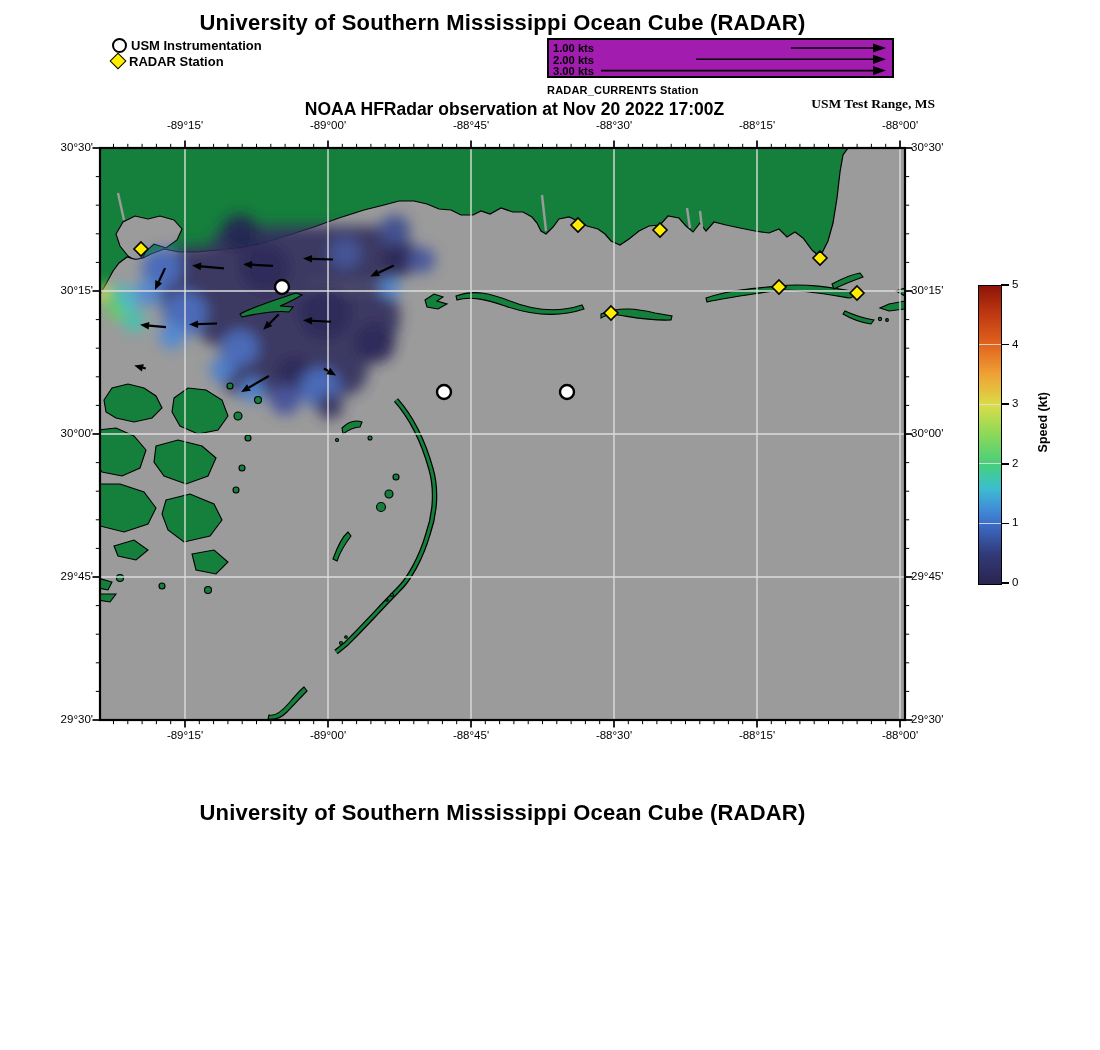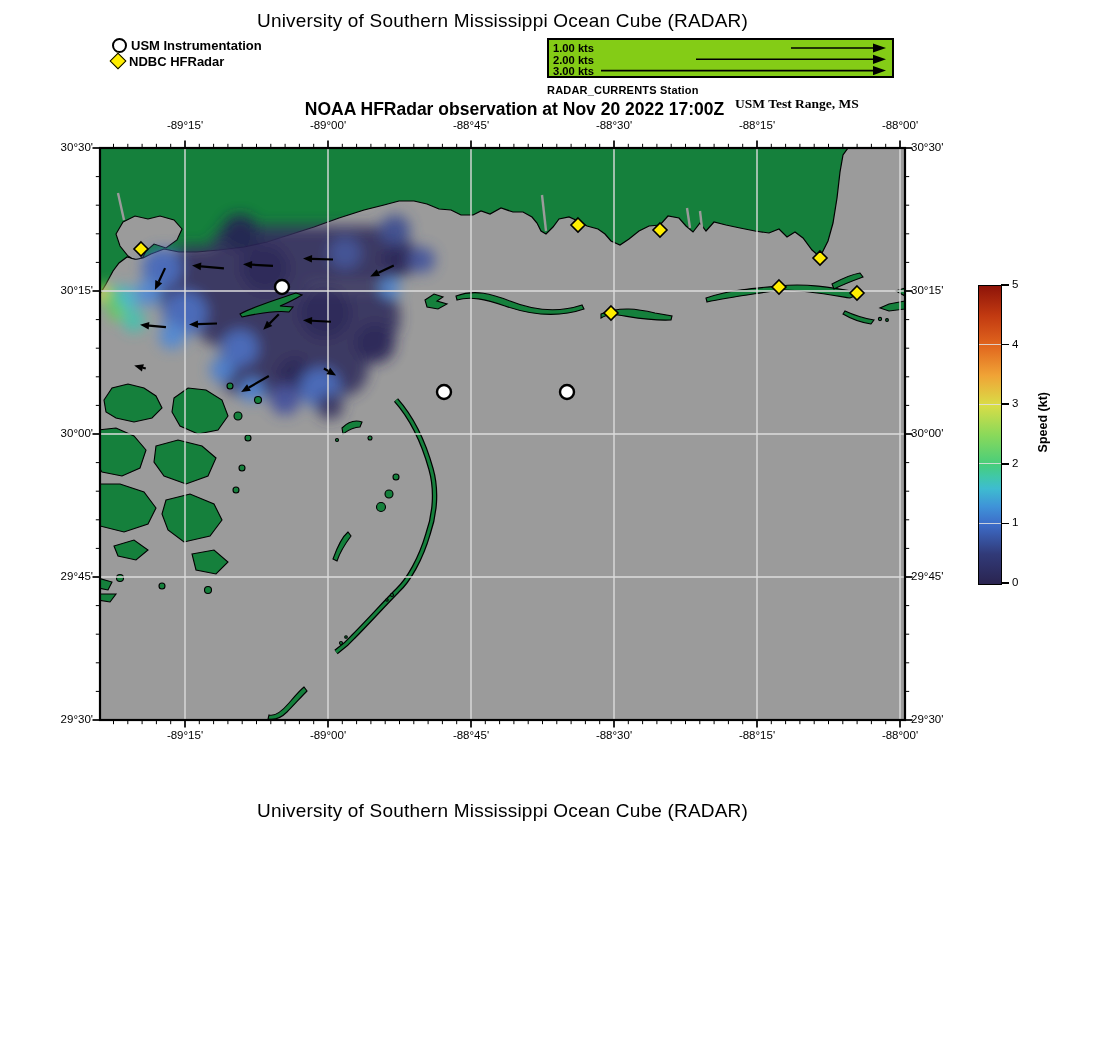--- a/index.html
+++ b/index.html
@@ -1,32 +1,32 @@
 <!DOCTYPE html>
 <html><head>
 <meta charset="utf-8">
 <style>
   html,body{margin:0;padding:0;background:#fff;}
   body{width:1100px;height:1050px;position:relative;overflow:hidden;
        font-family:"Liberation Sans",sans-serif;color:#000;}
   .abs{position:absolute;}
-  .title{left:0;width:1005px;text-align:center;font-weight:normal;font-size:19px;letter-spacing:.2px;}
+  .title{left:0;width:1005px;text-align:center;font-weight:bold;font-size:22px;letter-spacing:.2px;}
   .subtitle{left:12px;width:1005px;text-align:center;font-family:Liberation Sans, sans-serif;
             font-weight:bold;font-size:17.5px;}
-  .range-label{left:735px;top:96px;width:200px;text-align:left;
+  .range-label{left:735px;top:96px;width:200px;text-align:right;
                font-family:"Liberation Serif",serif;font-weight:bold;font-size:13.5px;}
   .legend{left:112px;top:37px;text-align:right;}
   .legend-row{display:flex;align-items:center;height:16px;}
   .lg-circle{width:11px;height:11px;border:2px solid #000;border-radius:50%;background:#fff;
              display:inline-block;margin-right:4px;flex:none;}
   .lg-diamond{width:10px;height:10px;background:#ffee00;border:1.6px solid #000;
               transform:rotate(45deg);display:inline-block;margin-right:5px;flex:none;}
   .legend-label{font-weight:bold;font-size:13px;white-space:nowrap;}
   .scalebox{left:547px;top:38px;width:347px;height:40px;border:2.5px solid #000;
-            background:#84cc16;box-sizing:border-box;}
+            background:#a21caf;box-sizing:border-box;}
   .scale-caption{left:547px;top:84px;font-weight:bold;font-size:11px;letter-spacing:.2px;}
   .axis-label{position:absolute;font-size:11.5px;white-space:nowrap;}
   .xlab{transform:translateX(-50%);}
   .cbar{left:978px;top:285px;width:22px;height:298px;border:1.5px solid #000;box-sizing:content-box;}
   .cbar-tick{position:absolute;background:#000;width:8px;height:1.5px;}
   .cbar-cross{position:absolute;background:rgba(225,225,225,.85);width:22px;height:1px;left:979px;}
   .cbar-lab{position:absolute;left:1012px;width:20px;font-size:11.5px;}
   .cbar-title{left:1036px;top:392px;font-weight:bold;font-size:12.5px;
               writing-mode:vertical-rl;transform:rotate(180deg);white-space:nowrap;}
 </style>
@@ -35,21 +35,21 @@
 
 <div class="abs title" style="top:10px">University of Southern Mississippi Ocean Cube (RADAR)</div>
 
 <div class="abs legend">
   <div class="legend-row">
     <span class="lg-circle"></span>
     <span class="legend-label">USM Instrumentation</span>
   </div>
   <div class="legend-row">
     <span class="lg-diamond"></span>
-    <span class="legend-label">NDBC HFRadar</span>
+    <span class="legend-label">RADAR Station</span>
   </div>
 </div>
 
 <div class="abs scalebox">
   <svg id="scalesvg" width="341" height="35">
       <text x="4" y="12.2" font-size="11.2" font-weight="bold" font-family="&quot;Liberation Sans&quot;,sans-serif">1.00 kts</text>
       <line x1="242" y1="8" x2="327" y2="8" stroke="#000" stroke-width="1.6"></line>
       <polygon points="337,8 324,3.4000000000000004 324,12.6" fill="#000"></polygon>
       <text x="4" y="23.5" font-size="11.2" font-weight="bold" font-family="&quot;Liberation Sans&quot;,sans-serif">2.00 kts</text>
       <line x1="147" y1="19.3" x2="327" y2="19.3" stroke="#000" stroke-width="1.6"></line>

